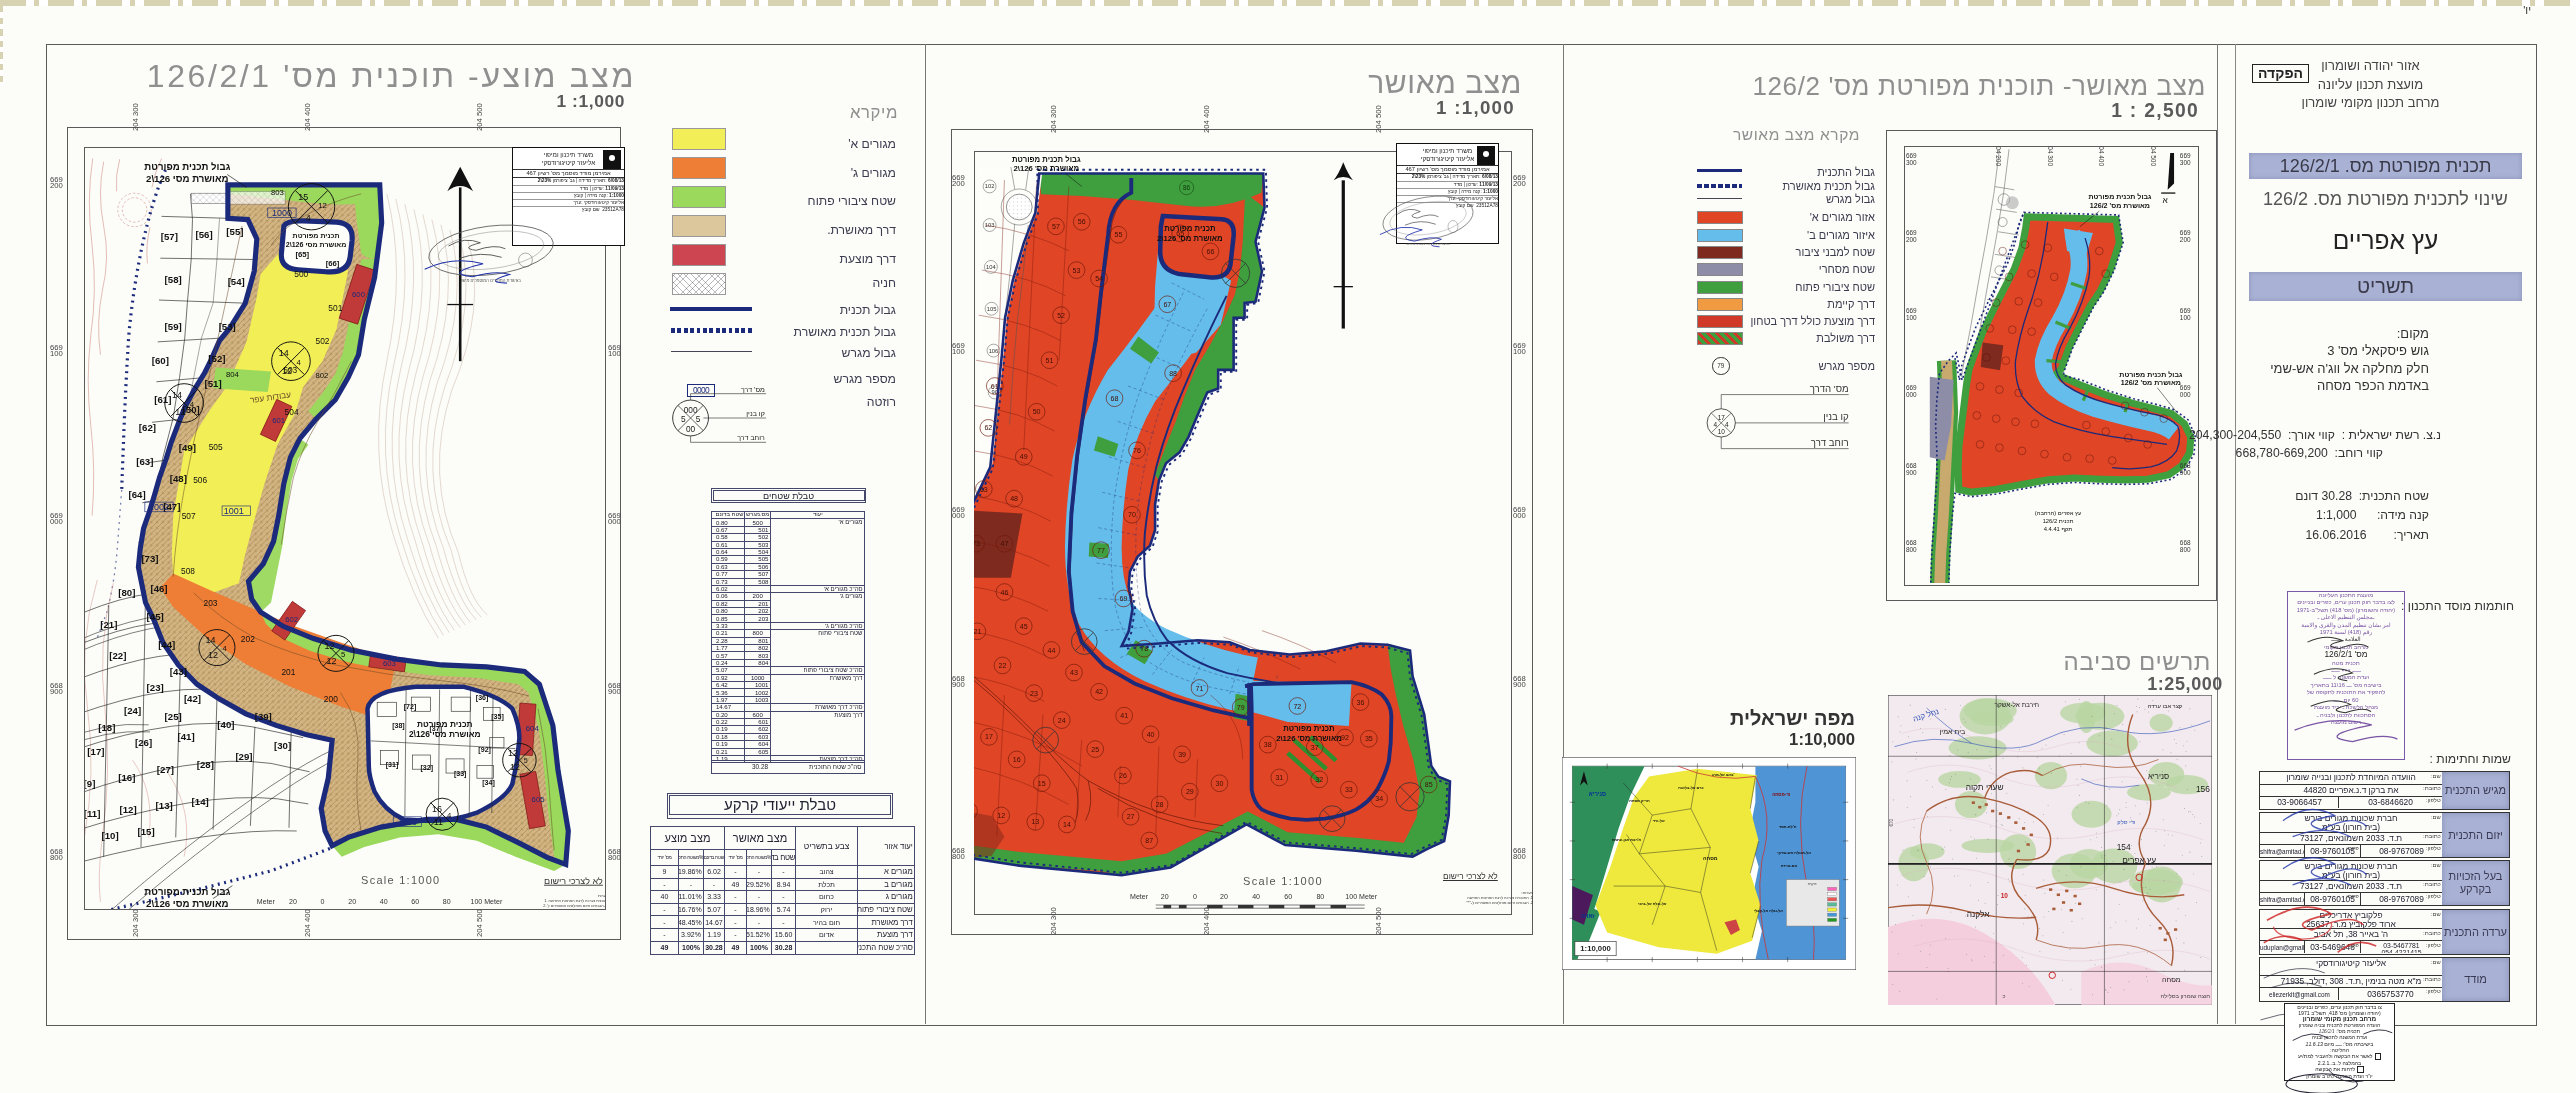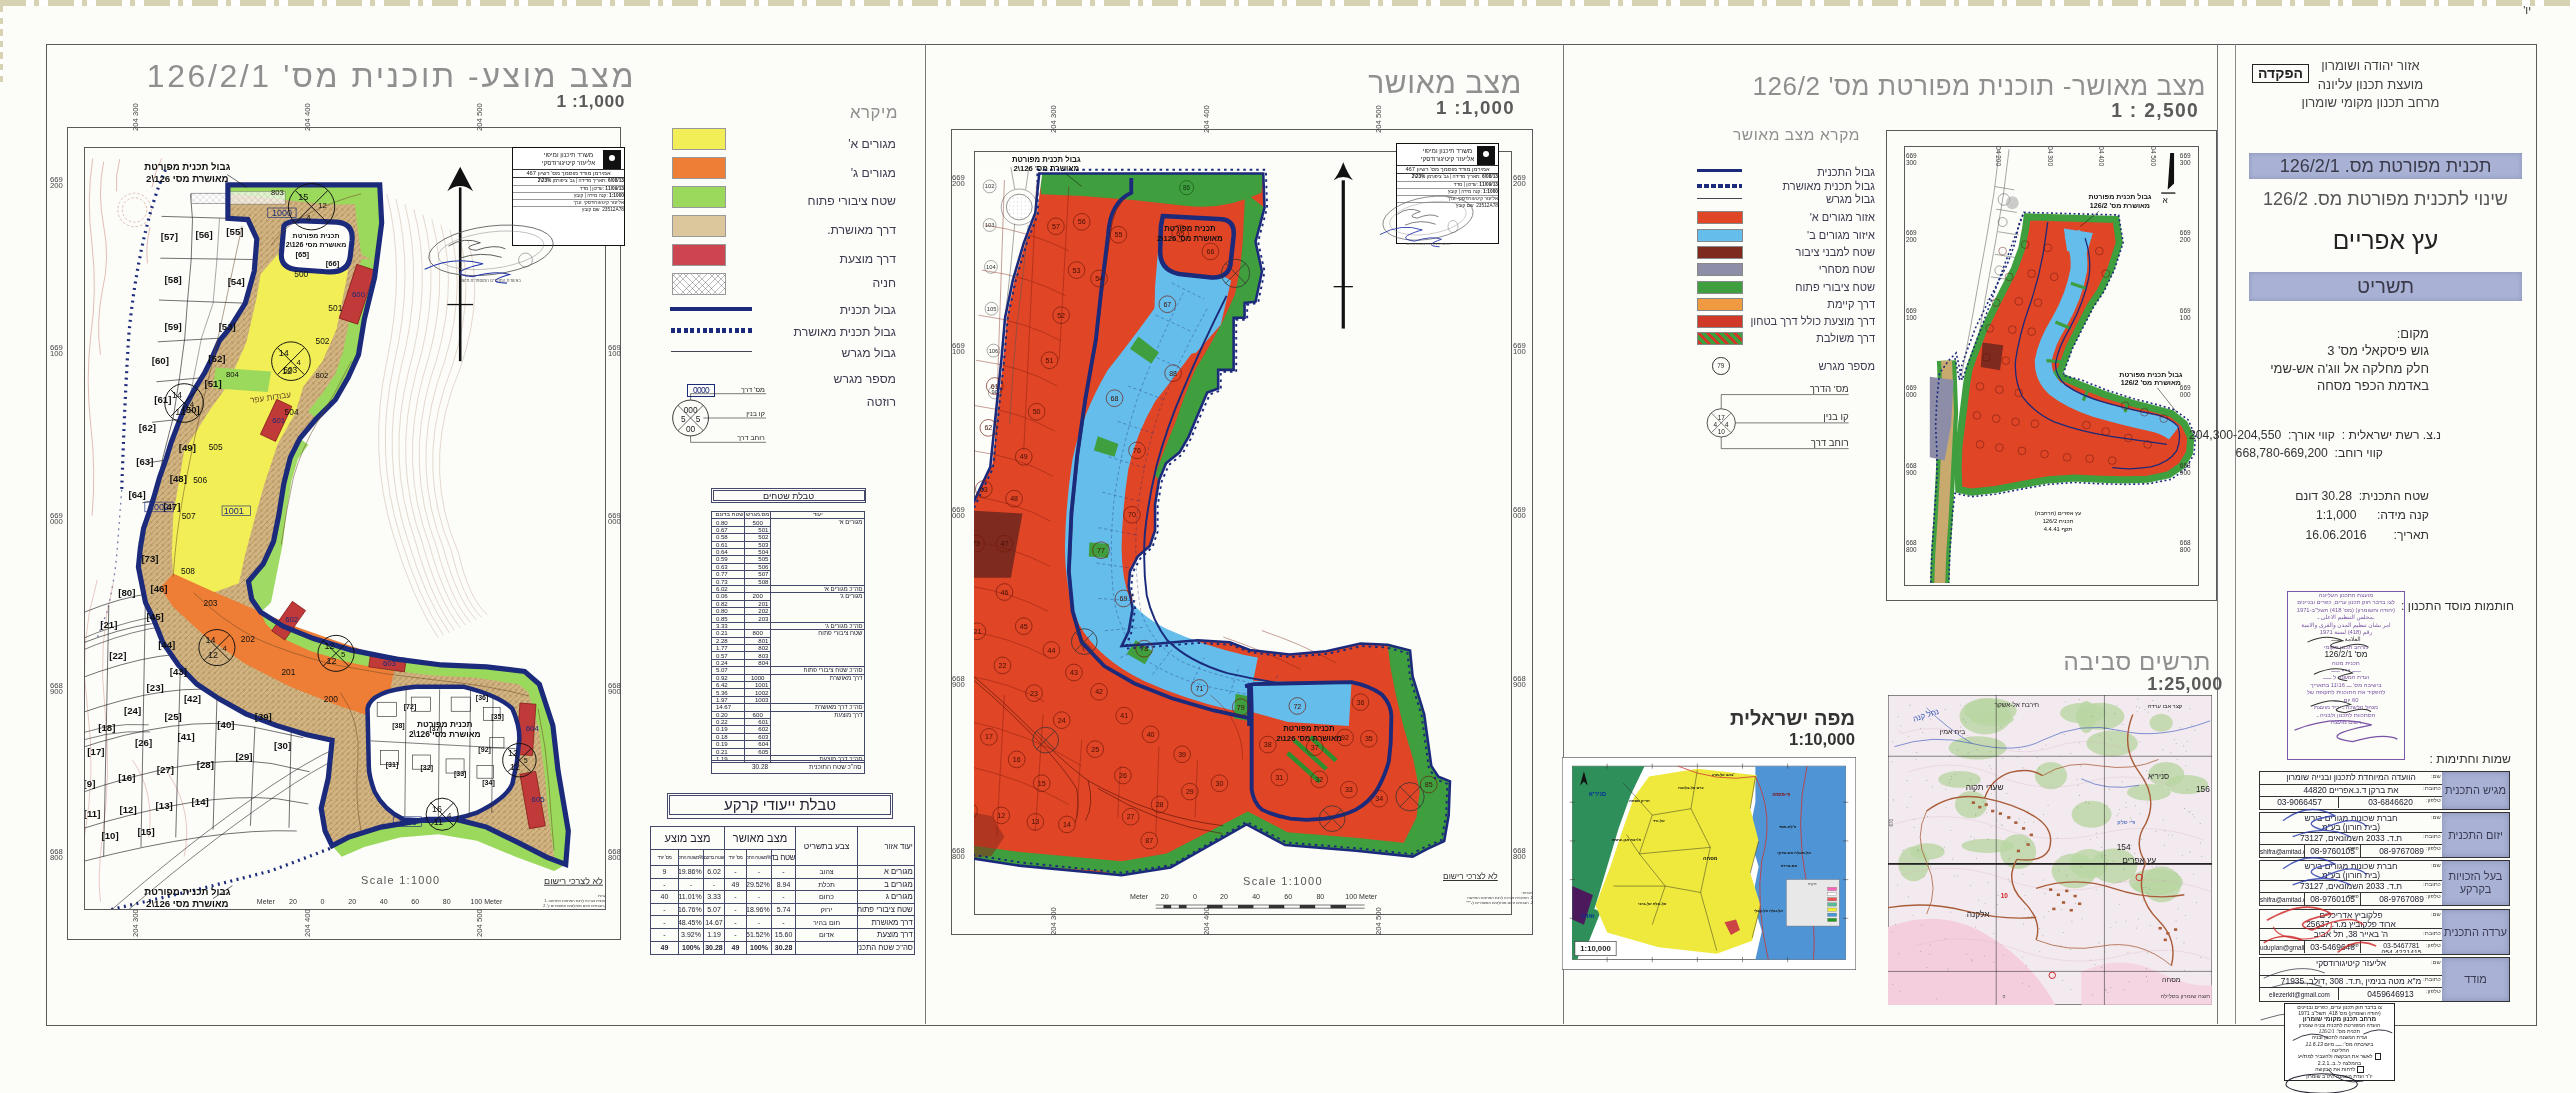--- a/index.html
+++ b/index.html
@@ -1825,21 +1825,21 @@
 <div class="sigrow" style="top:957px;height:43px;">
  <div class="sigblue">מודד</div>
  <div class="sigl" style="height:16.7px;">
         <i>שם:</i>
         <b>אליעזר קיטיגורודסקי</b>
       </div>
  <div class="sigl" style="height:11px;">
         <i>כתובת:</i>
         <b>מ"א מטה בנימין ,ת.ד. 308 ,דולב, 71935</b>
       </div>
- <div class="sigl" style="height:12.2px;border-bottom:none;"><span class="cell" style="width:103px;"><i>טלפון:</i><b>0459646913</b></span><span class="cell eml" style="width:77px;border-left:none;">eliezerkit@gmail.com</span></div>
+ <div class="sigl" style="height:12.2px;border-bottom:none;"><span class="cell" style="width:103px;"><i>טלפון:</i><b>0365753770</b></span><span class="cell eml" style="width:77px;border-left:none;">eliezerkit@gmail.com</span></div>
 </div>
 <svg class="abs" style="left:2254px;top:766px;" width="283" height="270" viewBox="0 0 440 420">
  <path d="M45,85 q40,-30 80,-8 q-60,10 -20,22 q50,-25 70,-5 M60,110 q50,-20 90,0" stroke="#2233aa" stroke-width="2" fill="none" opacity="0.8"></path>
  <path d="M45,160 q40,-30 80,-8 q-60,10 -20,22 q50,-25 70,-5 M60,185 q50,-20 90,0" stroke="#2233aa" stroke-width="2" fill="none" opacity="0.8"></path>
  <path d="M20,240 q60,-35 100,-10 q-70,15 -30,25 q60,-28 80,-8 M15,275 q30,-18 60,-4 M130,290 q30,-25 60,-10" stroke="#cc2222" stroke-width="2.5" fill="none" opacity="0.8"></path>
  <path d="M30,250 a45,22 0 1,0 90,-6" stroke="#cc2222" stroke-width="2" fill="none" opacity="0.7"></path>
  <path d="M15,330 q55,-25 95,-8 M25,345 q45,-15 80,-2" stroke="#223" stroke-width="1.5" fill="none" opacity="0.7"></path>
  <path d="M10,395 q60,-20 110,-5 q-80,12 -20,18" stroke="#223" stroke-width="1.5" fill="none" opacity="0.7"></path>
 </svg>
 

